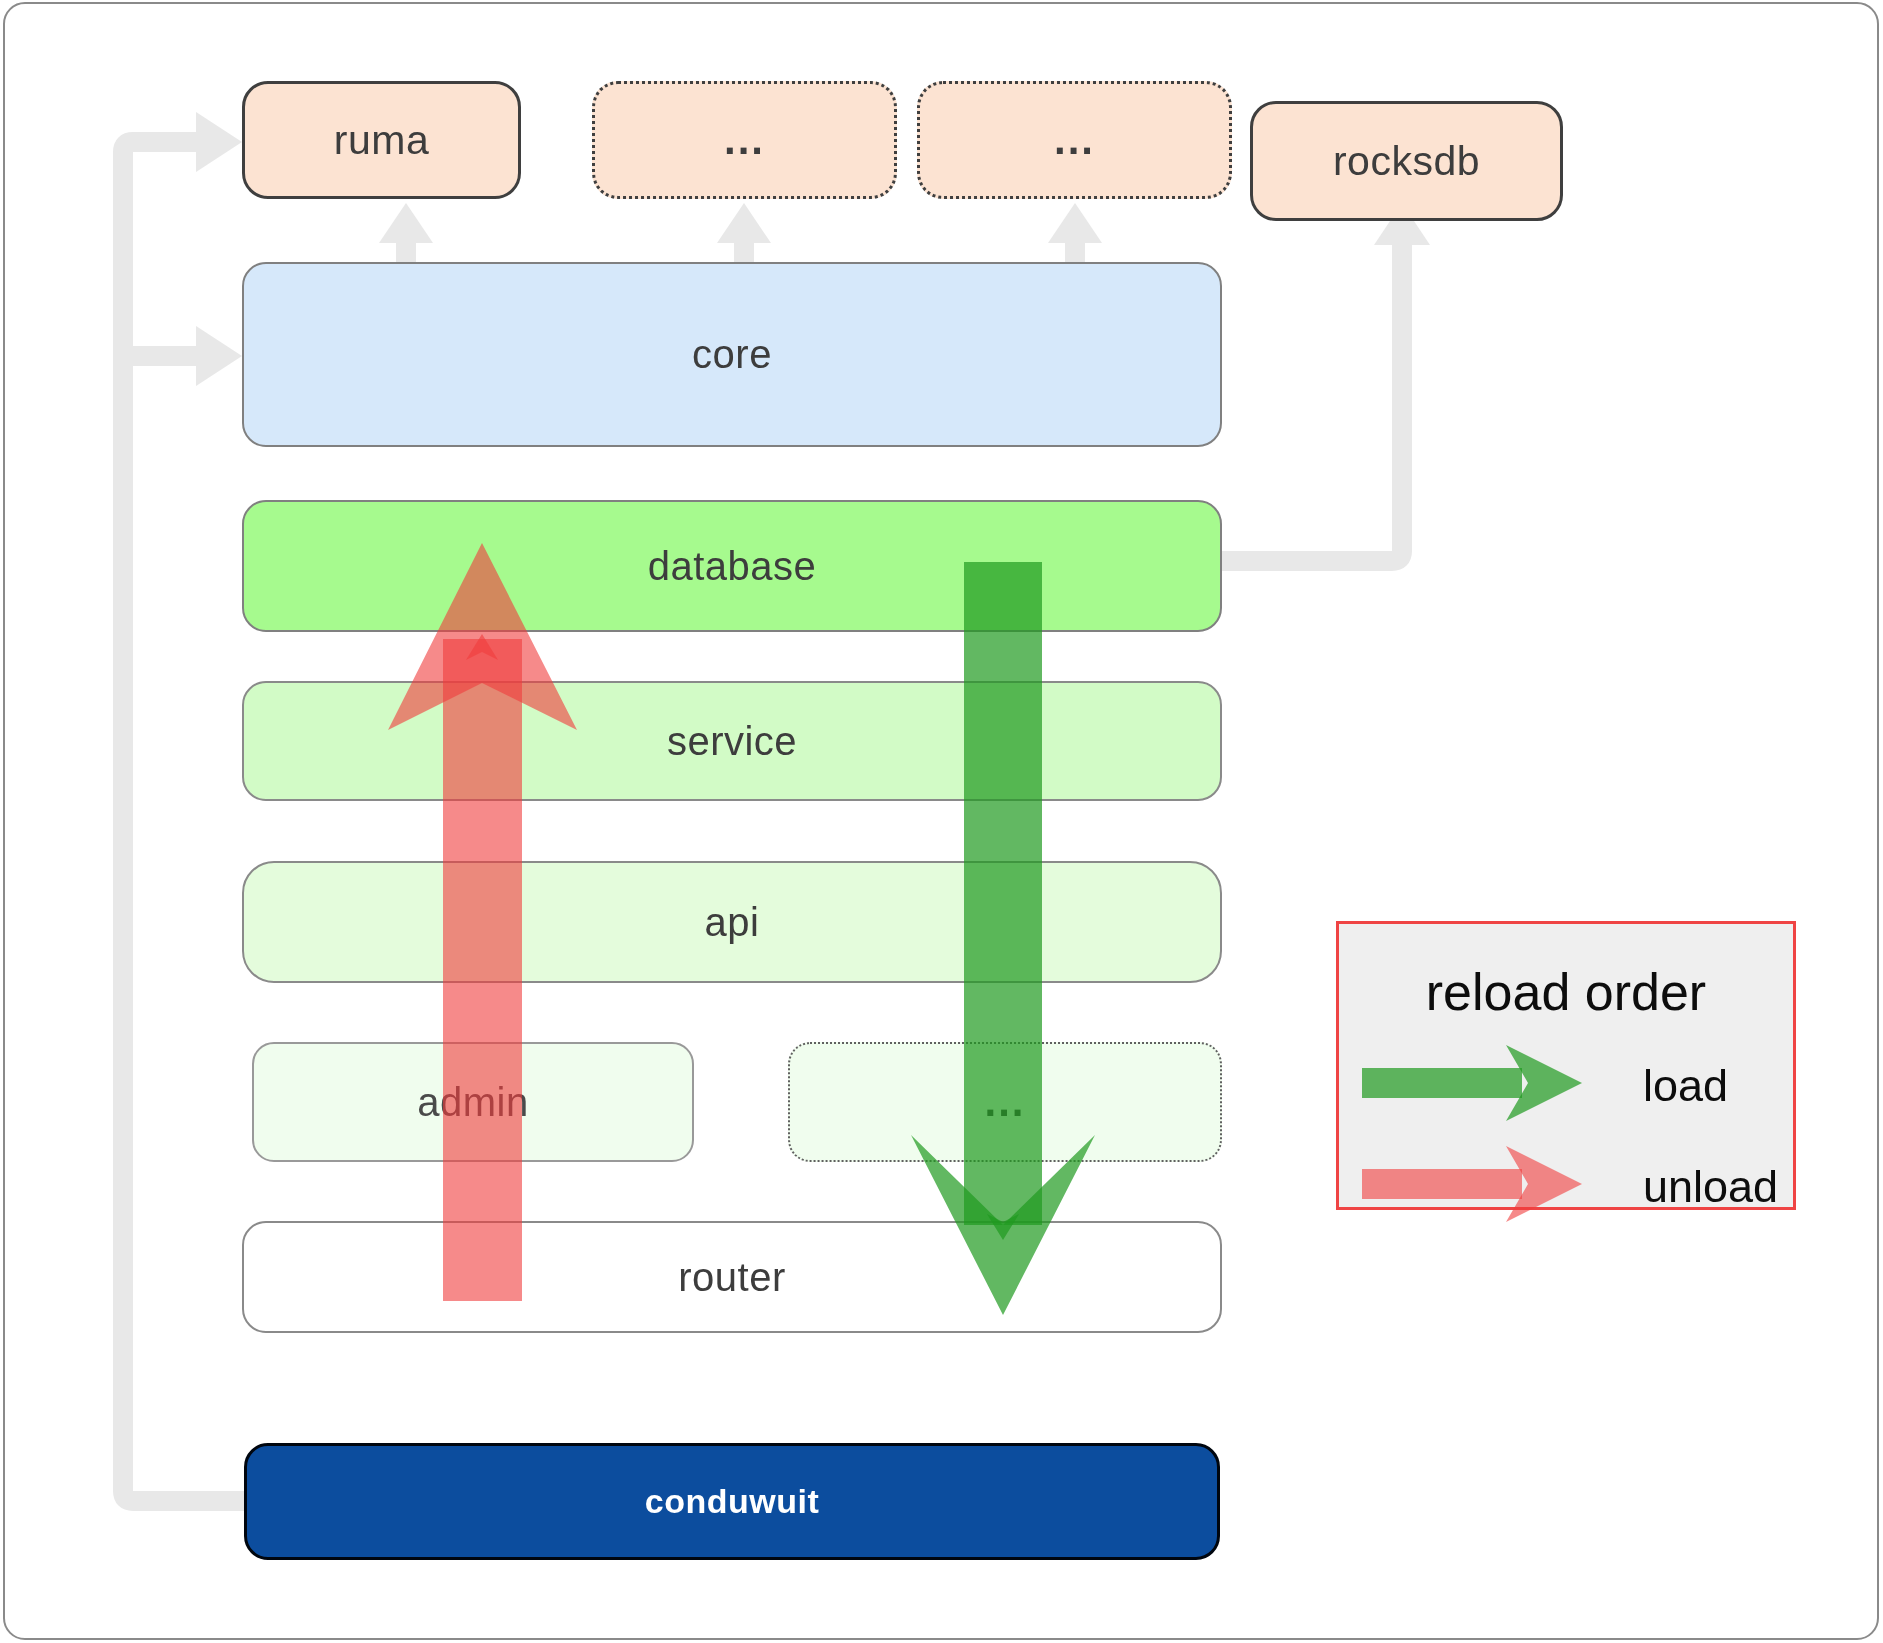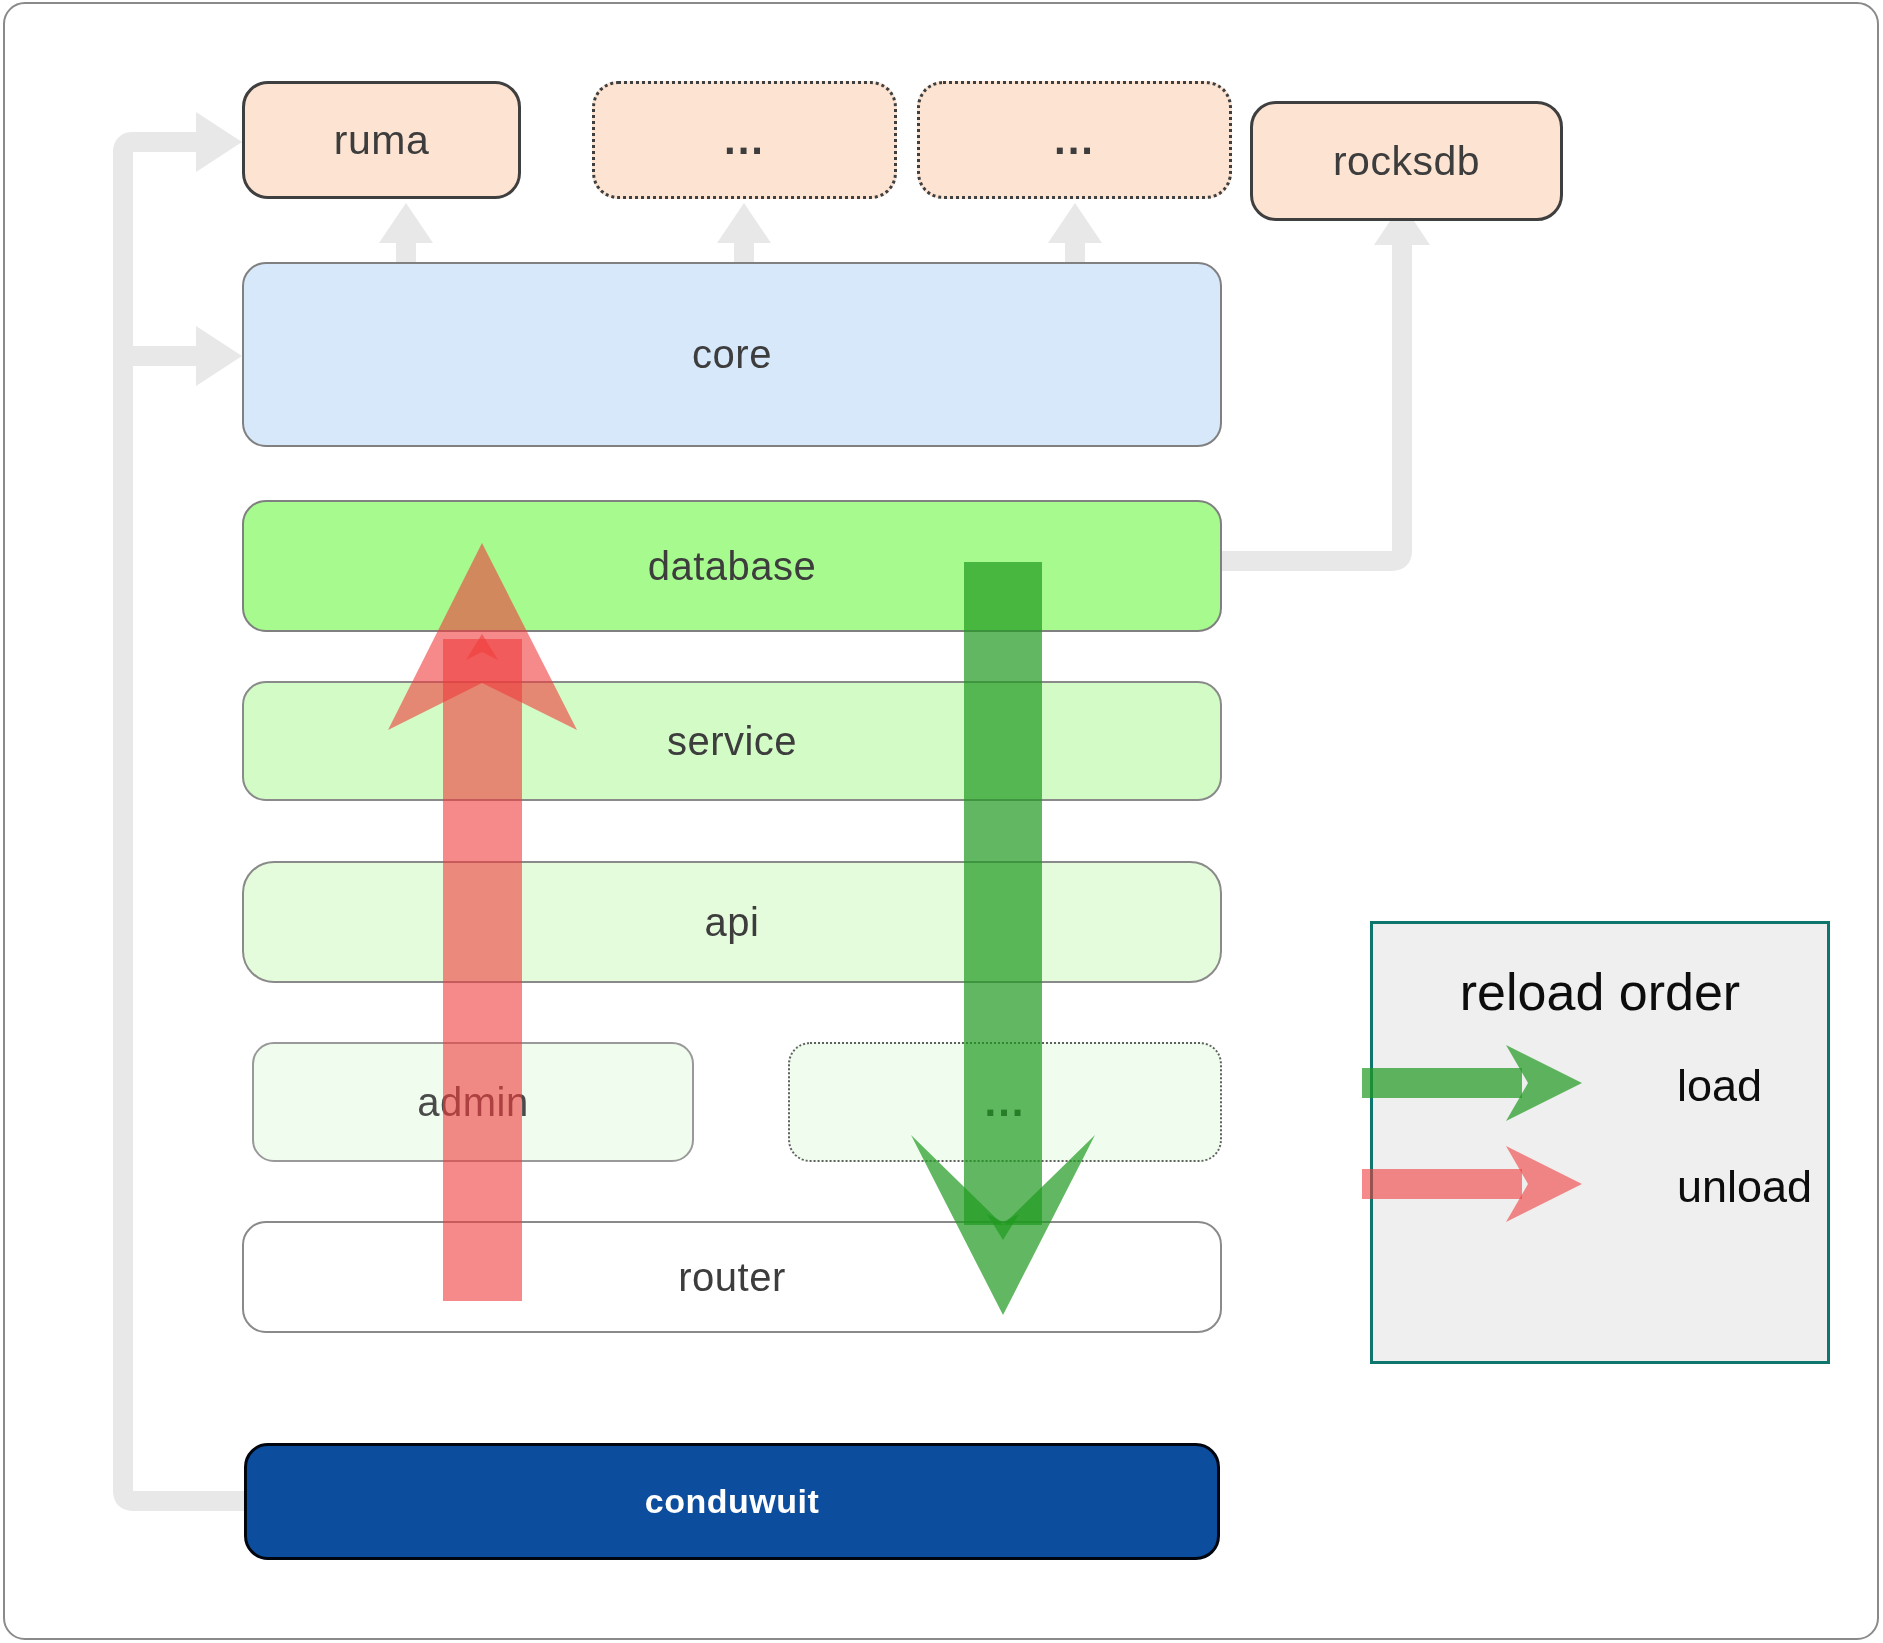--- a/index.html
+++ b/index.html
@@ -67,24 +67,24 @@
   #n-api       { left: 242px;  top: 861px;  width: 980px; height: 122px; }
   #n-admin     { left: 252px;  top: 1042px; width: 442px; height: 120px; }
   #n-dots3     { left: 788px;  top: 1042px; width: 434px; height: 120px; }
   #n-router    { left: 242px;  top: 1221px; width: 980px; height: 112px; }
   #n-conduwuit { left: 244px;  top: 1443px; width: 976px; height: 117px; }
 
   
   .legend {
     position: absolute;
     z-index: 3;
-    left: 1370px; top: 921px;
-    width: 460px; height: 443px;
+    left: 1336px; top: 921px;
+    width: 460px; height: 289px;
     background: #efefef;
-    border: 3px solid #0f766e;
+    border: 3px solid #ef4444;
   }
   .legend-title {
     position: absolute;
     left: 0; top: 38px;
     width: 100%;
     text-align: center;
     font-size: 52px;
     color: #0d0d0d;
   }
   .legend-label {

